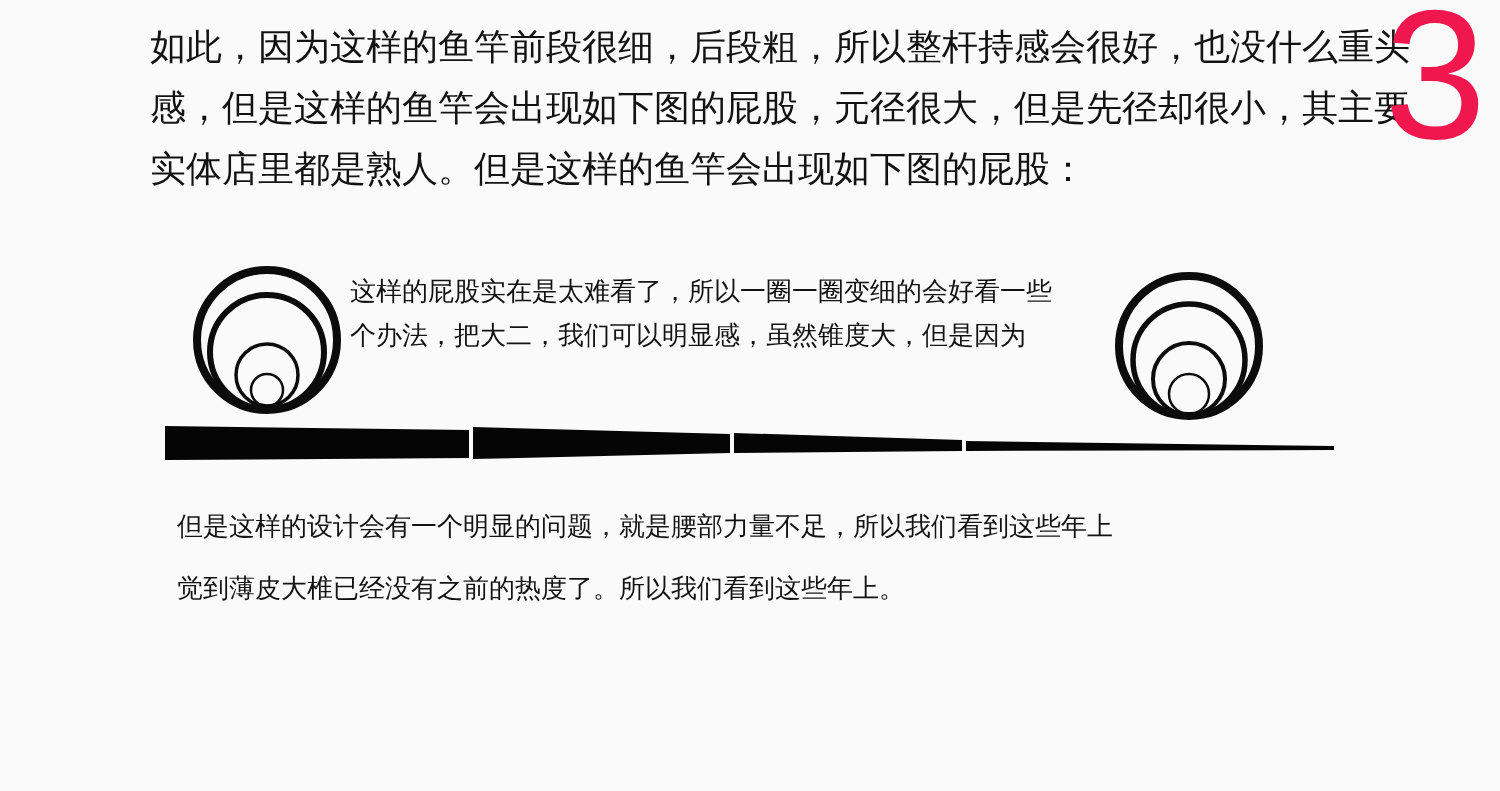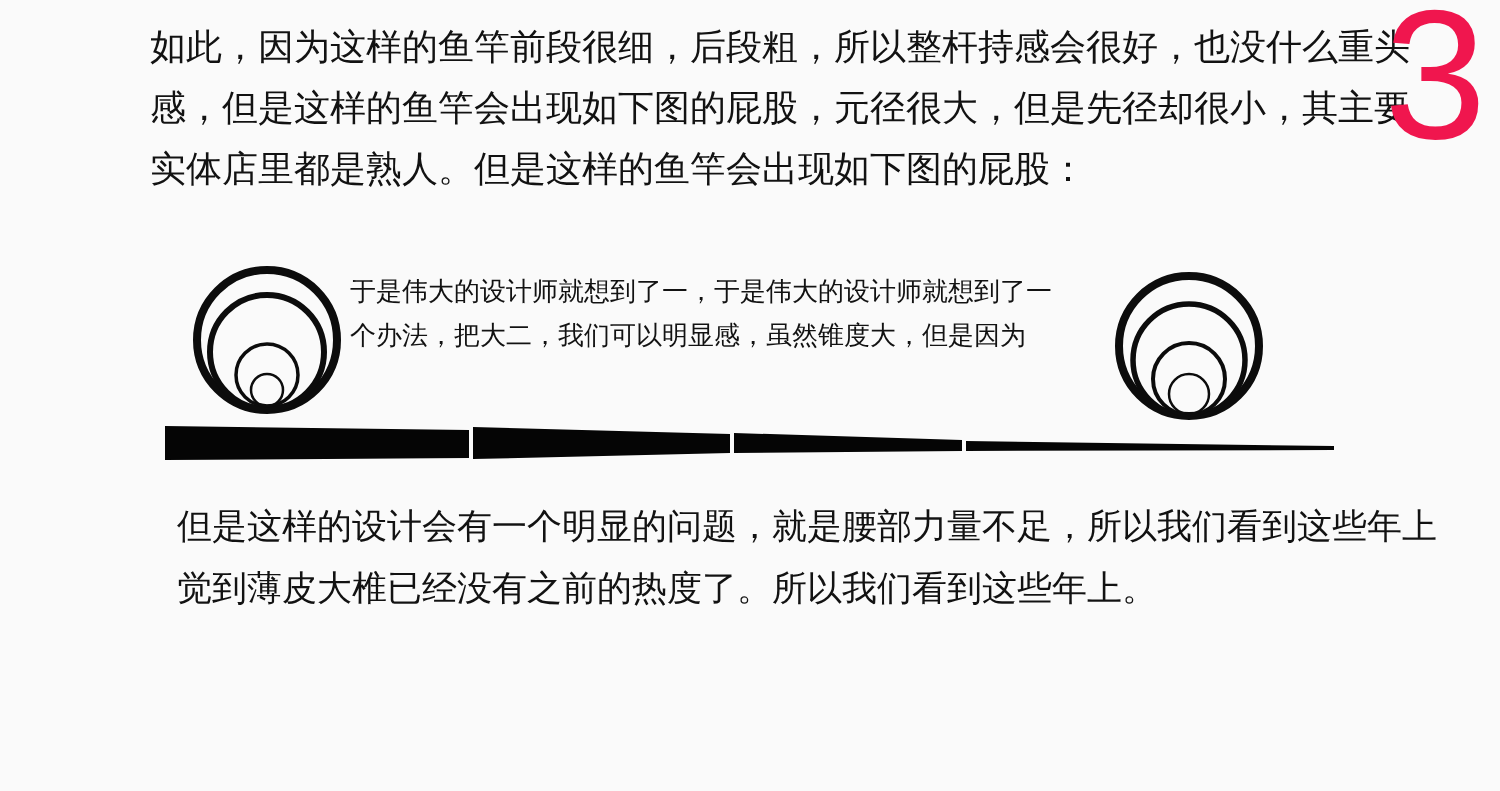--- a/index.html
+++ b/index.html
@@ -36,21 +36,21 @@
     font-size: 26px;
     line-height: 44px;
   }
   .circles-left  { position: absolute; left: 190px;  top: 262px; }
   .circles-right { position: absolute; left: 1110px; top: 268px; }
   .rod-figure    { position: absolute; left: 160px;  top: 420px; }
   .para-bottom {
     position: absolute;
     left: 177px;
     top: 495px;
-    font-size: 35px;
+    font-size: 26px;
     line-height: 62px;
   }
   svg circle { fill: none; stroke: #0c0c0c; }
   svg polygon { fill: #050505; }
 </style>
 </head>
 <body>
 
 <div class="page">
 
@@ -63,21 +63,21 @@
   <div class="big-number">3</div>
 
   <svg class="circles-left" width="155" height="158" viewBox="0 0 155 158">
     <circle cx="77" cy="78" r="70" stroke-width="8"></circle>
     <circle cx="77" cy="90" r="57" stroke-width="6"></circle>
     <circle cx="77" cy="113" r="31" stroke-width="3.5"></circle>
     <circle cx="77" cy="128" r="16" stroke-width="2.5"></circle>
   </svg>
 
   <div class="figure-caption">
-    <div class="line">于是伟大的设计师就想到了一，于是伟大的设计师就想到了一</div>
+    <div class="line">这样的屁股实在是太难看了，所以一圈一圈变细的会好看一些</div>
     <div class="line">个办法，把大二，我们可以明显感，虽然锥度大，但是因为</div>
   </div>
 
   <svg class="circles-right" width="158" height="158" viewBox="0 0 158 158">
     <circle cx="79" cy="78" r="70" stroke-width="8"></circle>
     <circle cx="79" cy="92" r="56" stroke-width="5.5"></circle>
     <circle cx="79" cy="111" r="36" stroke-width="4"></circle>
     <circle cx="79" cy="126" r="20" stroke-width="2.5"></circle>
   </svg>
 

